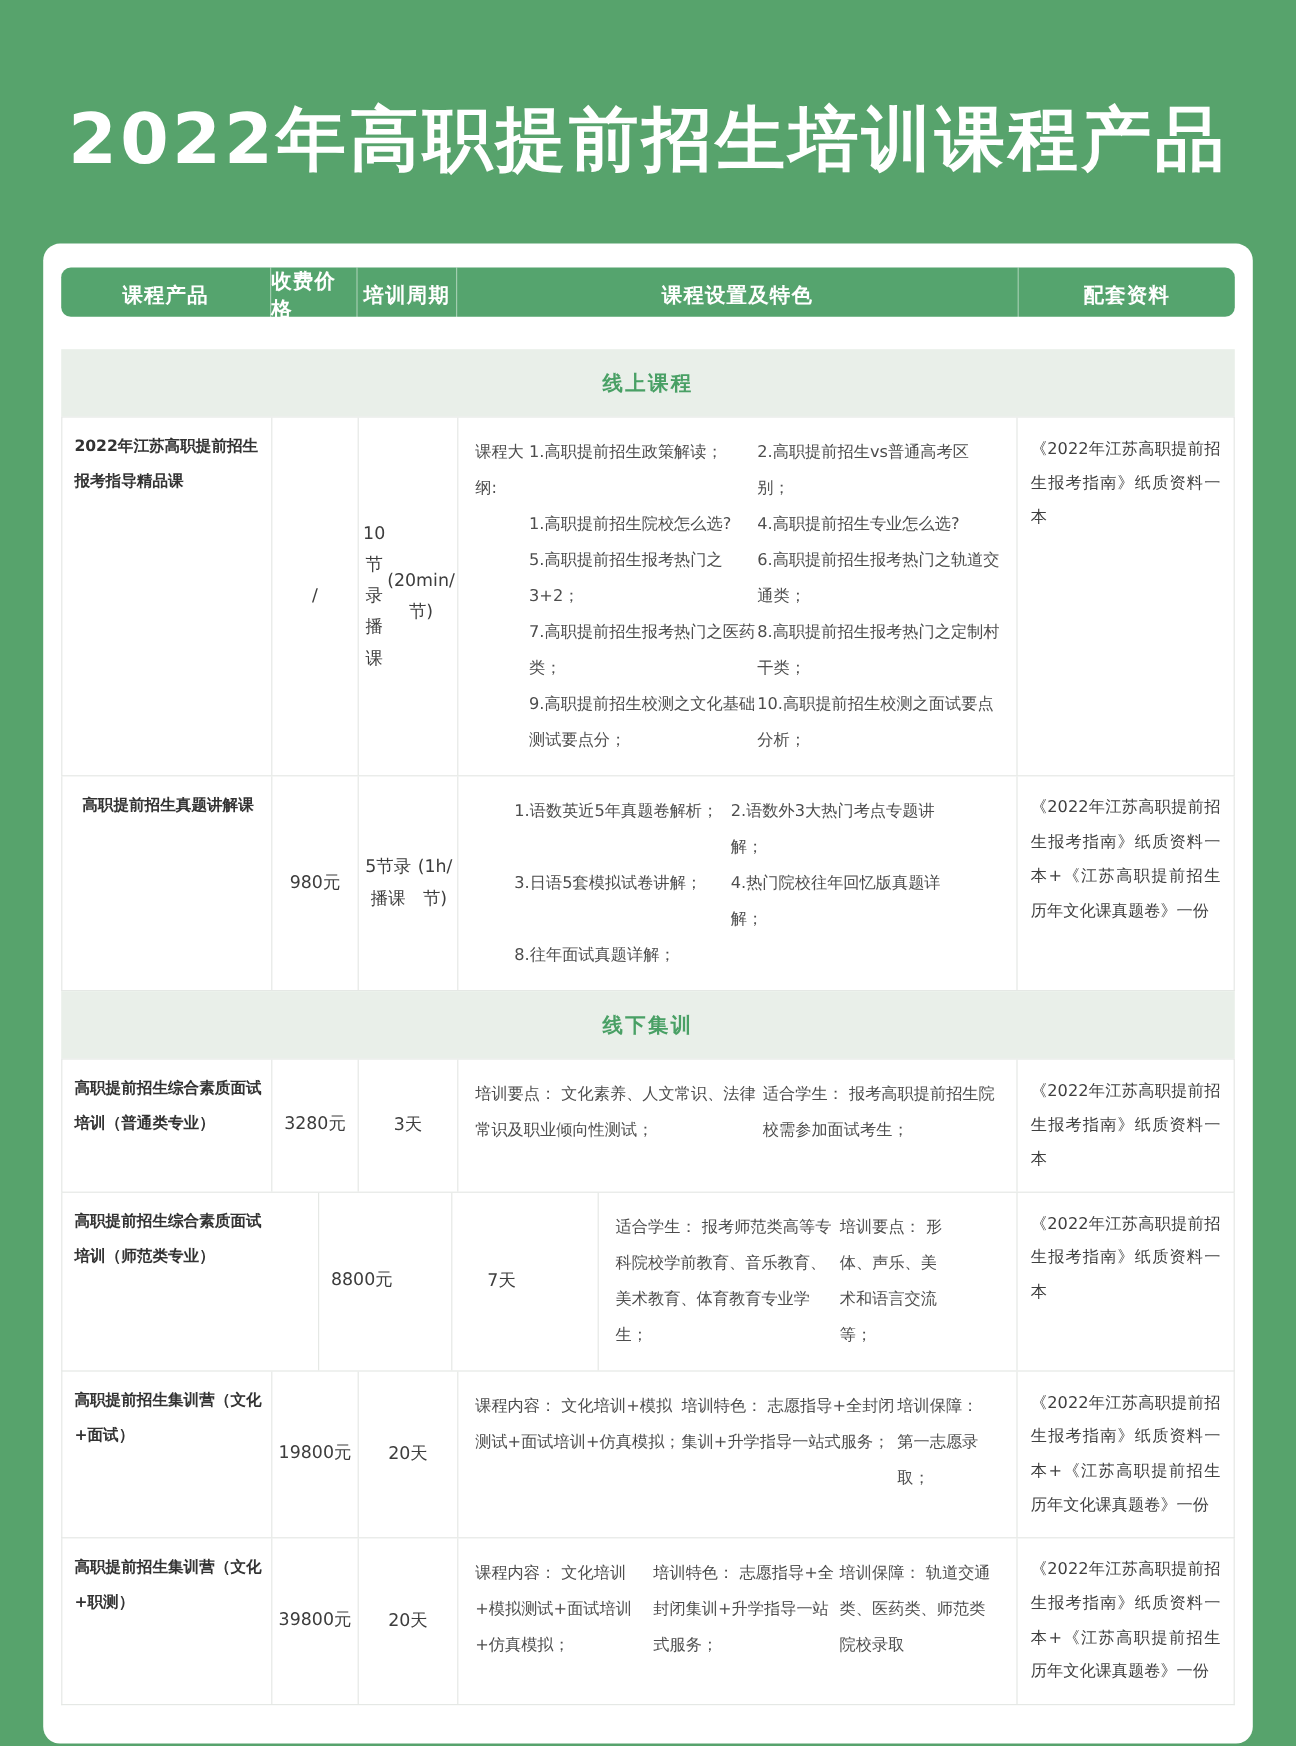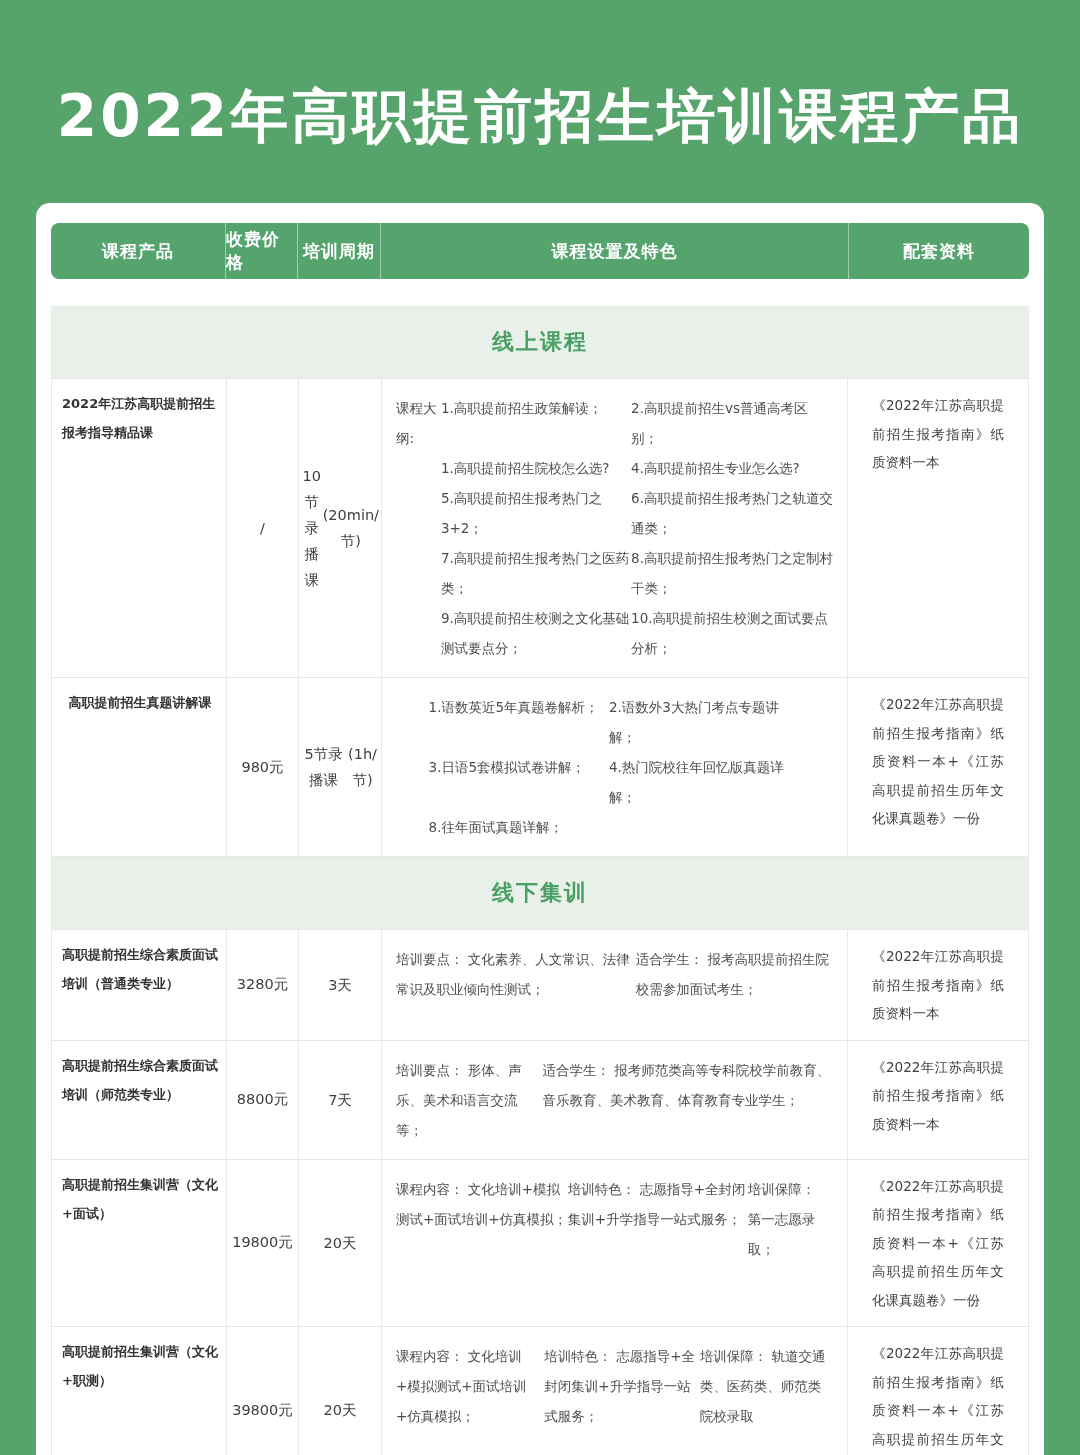--- a/index.html
+++ b/index.html
@@ -33,35 +33,35 @@
     margin:57px 36px 0 36px;
     background:var(--white);
     border-radius:14px;
     padding:20px 15px 32px 15px;
   }
   .thead{
     display:grid;
     grid-template-columns:174px 72px 83px 1fr 181px;
     background:var(--thead-bg);
     border-radius:8px;
-    height:56px;
+    height:41px;
   }
   .thead .th{
     display:flex;align-items:center;justify-content:center;
     color:var(--white);
     font-size:17px;font-weight:bold;
     letter-spacing:1px;
   }
   .thead .th + .th{border-left:1px solid rgba(255,255,255,0.45);}
   .tbody{margin-top:27px;}
   .section-bar{
-    height:72px;
+    height:56px;
     background:var(--section-bg);
     color:var(--section-text);
-    font-size:22px;font-weight:bold;
+    font-size:17px;font-weight:bold;
     display:flex;align-items:center;justify-content:center;
     letter-spacing:2px;
   }
   .row{
     display:grid;
     grid-template-columns:174px 72px 83px 1fr 181px;
     border-left:1px solid var(--border);
     border-right:1px solid var(--border);
     border-bottom:1px solid var(--border);
   }
@@ -81,21 +81,21 @@
     line-height:29px;
   }
   .c-price,.c-period{align-items:center;text-align:center;font-size:14.5px;color:#3d3d3d;padding:6px 2px;}
   .c-period{line-height:26px;}
   .c-features{padding:14px 14px;}
   .f-intro{line-height:30px;}
   .f-line{line-height:30px;}
   .two-col{display:grid;grid-template-columns:48.5% 51.5%;}
   .two-col .f-item{line-height:30px;}
   .c-materials{
-    padding:12px 24px;
+    padding:12px 11px;
     text-align:justify;
     line-height:28.5px;
     color:#3f3f3f;
   }
 </style>
 </head>
 <body>
 
 <div>
   <h1 class="page-title">2022年高职提前招生培训课程产品</h1>
@@ -159,29 +159,29 @@
           <div class="cell c-price">3280元</div>
           <div class="cell c-period">
             <div>3天</div>
           </div>
           <div class="cell c-features">
             <div class="f-line">培训要点： 文化素养、人文常识、法律常识及职业倾向性测试；</div>
             <div class="f-line">适合学生： 报考高职提前招生院校需参加面试考生；</div>
           </div>
           <div class="cell c-materials">《2022年江苏高职提前招生报考指南》纸质资料一本</div>
         </div>
-        <div class="row" style="min-height: 106px;">
+        <div class="row" style="min-height: 106px; gap: 39px;">
           <div class="cell c-name">高职提前招生综合素质面试培训（师范类专业）</div>
           <div class="cell c-price">8800元</div>
           <div class="cell c-period">
             <div>7天</div>
           </div>
           <div class="cell c-features">
+            <div class="f-line">适合学生： 报考师范类高等专科院校学前教育、音乐教育、美术教育、体育教育专业学生；</div>
             <div class="f-line">培训要点： 形体、声乐、美术和语言交流等；</div>
-            <div class="f-line">适合学生： 报考师范类高等专科院校学前教育、音乐教育、美术教育、体育教育专业学生；</div>
           </div>
           <div class="cell c-materials">《2022年江苏高职提前招生报考指南》纸质资料一本</div>
         </div>
         <div class="row" style="min-height: 110px;">
           <div class="cell c-name">高职提前招生集训营（文化+面试）</div>
           <div class="cell c-price">19800元</div>
           <div class="cell c-period">
             <div>20天</div>
           </div>
           <div class="cell c-features">

